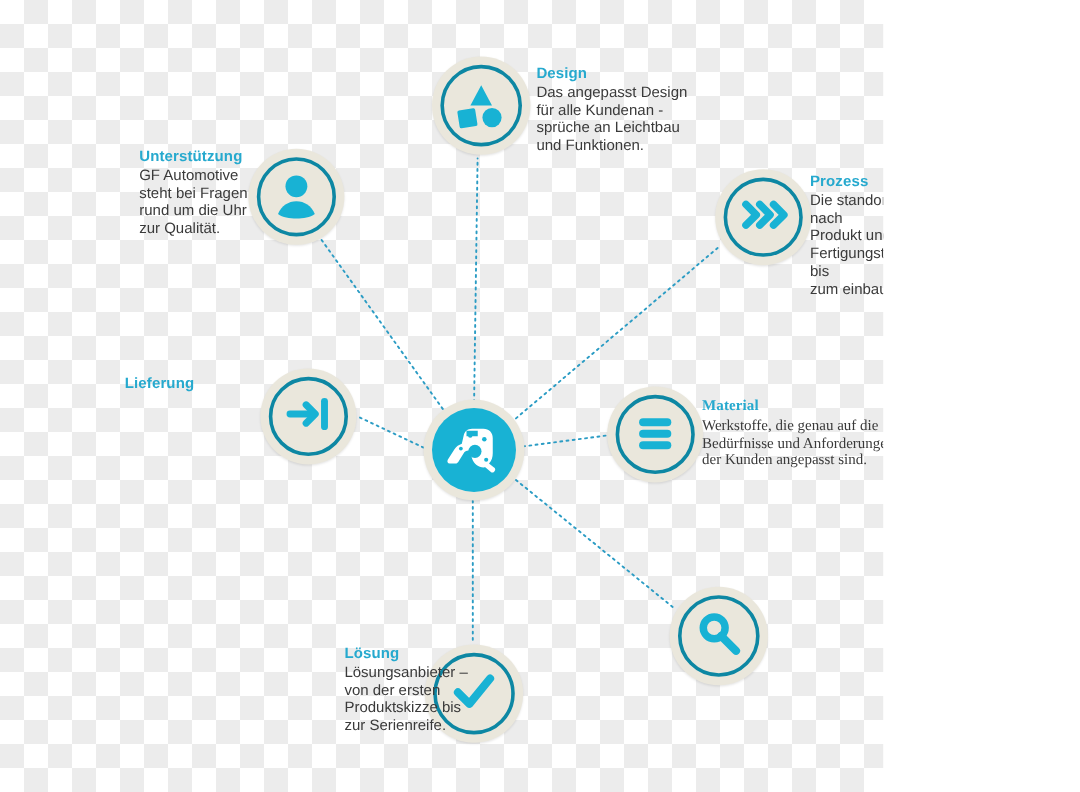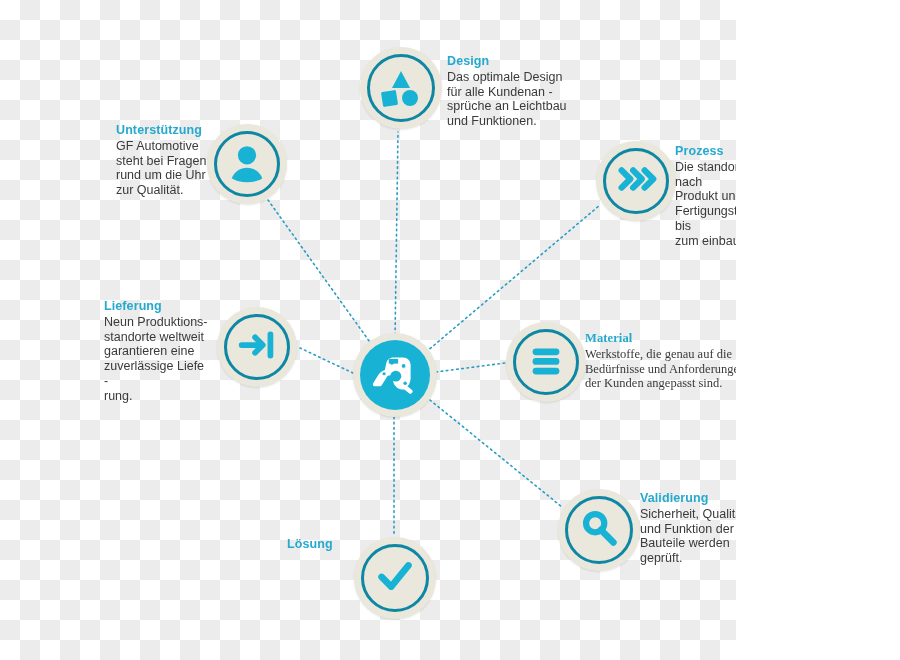--- a/index.html
+++ b/index.html
@@ -127,21 +127,21 @@
     <span class="glyph">
       <svg width="48" height="48" viewBox="0 0 48 48">
         <polygon points="24,9 33,26 15,26" fill="#18b2d4"></polygon>
         <rect x="5" y="29" width="15" height="15" rx="1.5" fill="#18b2d4" transform="rotate(-9 12.5 36.5)"></rect>
         <circle cx="33" cy="36" r="8" fill="#18b2d4"></circle>
       </svg>
     </span>
   </div>
   <div class="block" style="left:447px; top:54px; width:130px;">
     <p class="heading">Design</p>
-    <p class="body">Das optimale Design
+    <p class="body">Das angepasst Design
 für alle Kundenan -
 sprüche an Leichtbau
 und Funktionen.</p>
   </div>
 
   <div class="node" style="left:207px; top:124px; width:80px; height:80px;">
     <span class="ring"></span>
     <span class="glyph">
       <svg width="46" height="46" viewBox="0 0 48 48">
         <circle cx="24" cy="17" r="9.5" fill="#18b2d4"></circle>
@@ -182,27 +182,22 @@
     <span class="glyph">
       <svg width="46" height="46" viewBox="0 0 48 48">
         <g stroke="#18b2d4" stroke-width="6" stroke-linecap="round" stroke-linejoin="round" fill="none">
           <line x1="8" y1="24" x2="29" y2="24"></line>
           <polyline points="22,16 30,24 22,32"></polyline>
           <line x1="38" y1="13" x2="38" y2="35"></line>
         </g>
       </svg>
     </span>
   </div>
-  <div class="block" style="left:104px; top:299px; width:105px;">
+  <div class="block" style="left:104px; top:312px; width:105px;">
     <p class="heading">Lieferung</p>
-    <p class="body">Neun Produktions-
-standorte weltweit
-garantieren eine
-zuverlässige Liefe  -
-rung.</p>
   </div>
 
   <div class="node" style="left:506px; top:322px; width:80px; height:80px;">
     <span class="ring"></span>
     <span class="glyph">
       <svg width="46" height="46" viewBox="0 0 48 48">
         <g fill="#18b2d4">
           <rect x="10" y="12" width="28" height="7" rx="3.5"></rect>
           <rect x="10" y="22" width="28" height="7" rx="3.5"></rect>
           <rect x="10" y="32" width="28" height="7" rx="3.5"></rect>
@@ -219,33 +214,30 @@
 
   <div class="node" style="left:558px; top:489px; width:82px; height:82px;">
     <span class="ring"></span>
     <span class="glyph">
       <svg width="46" height="46" viewBox="0 0 48 48">
         <circle cx="20" cy="19" r="9.5" fill="none" stroke="#18b2d4" stroke-width="6.5"></circle>
         <line x1="26" y1="26" x2="39" y2="39" stroke="#18b2d4" stroke-width="7" stroke-linecap="round"></line>
       </svg>
     </span>
   </div>
-  <div class="block" style="left:640px; top:491px; width:110px;">
-    <p class="heading">Validierung</p>
-    <p class="body">Sicherheit, Qualität
-und Funktion der
-Bauteile werden
-geprüft.</p>
-  </div>
 
   <div class="node" style="left:354px; top:537px; width:82px; height:82px;">
     <span class="ring"></span>
     <span class="glyph">
       <svg width="46" height="46" viewBox="0 0 48 48">
         <polyline points="10,25 20,35 38,13" fill="none" stroke="#18b2d4" stroke-width="7" stroke-linecap="round" stroke-linejoin="round"></polyline>
       </svg>
     </span>
   </div>
   <div class="block" style="left:242px; top:537px; width:105px;margin-left:45px;">
     <p class="heading">Lösung</p>
+    <p class="body">Lösungsanbieter –
+von der ersten
+Produktskizze bis
+zur Serienreife.</p>
   </div>
 
 </div>
 
 </body></html>

